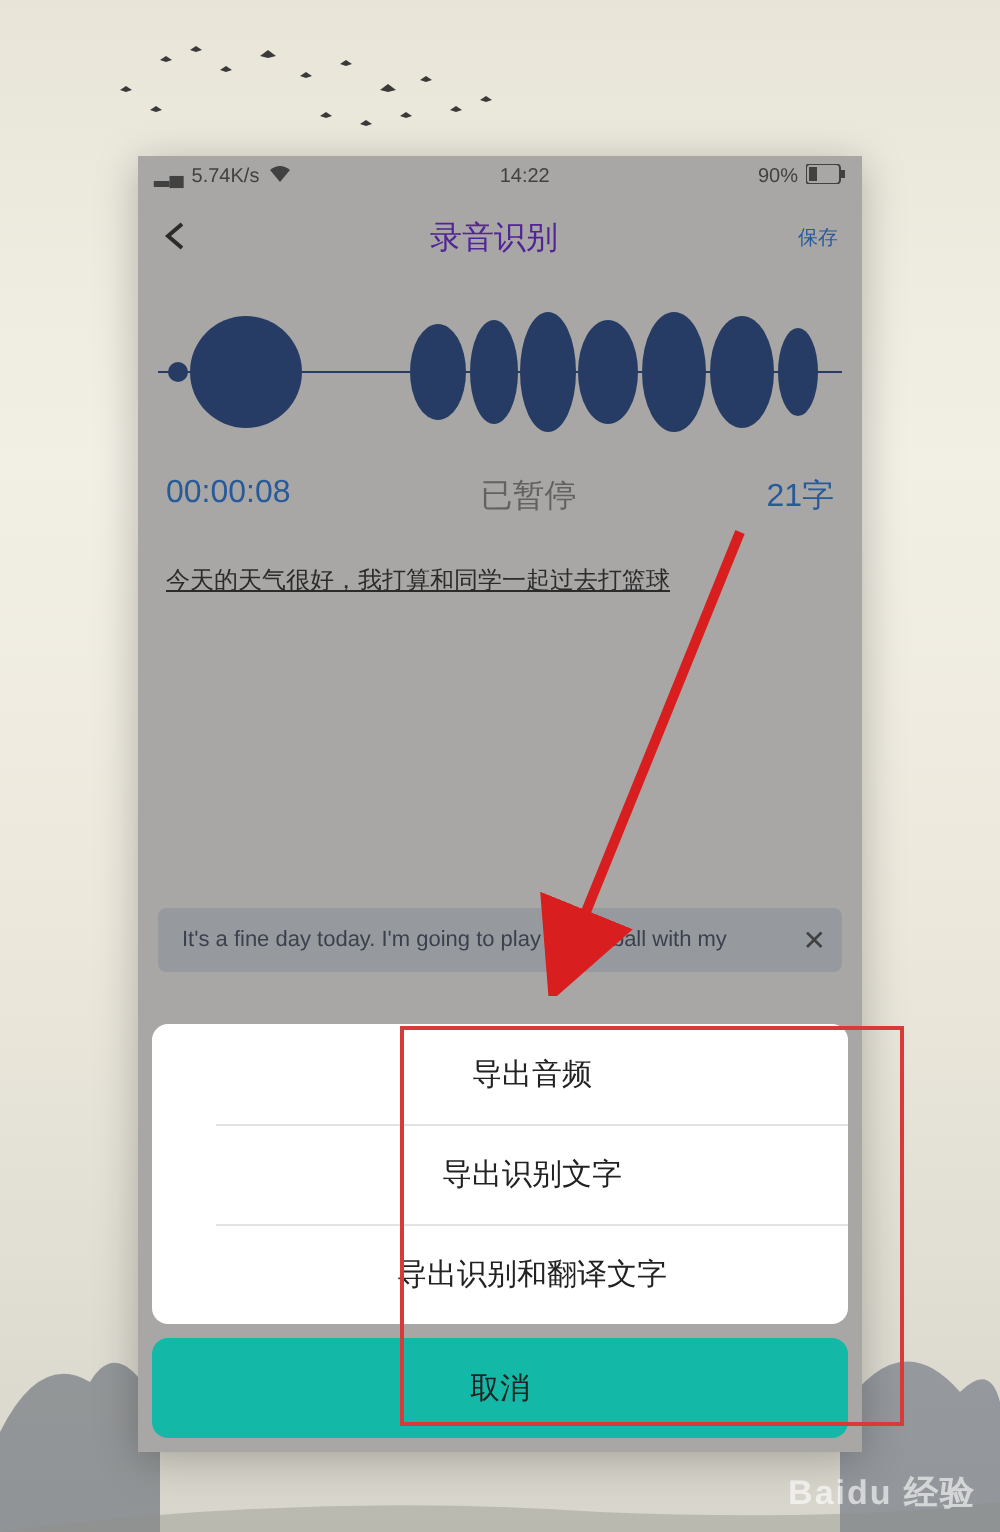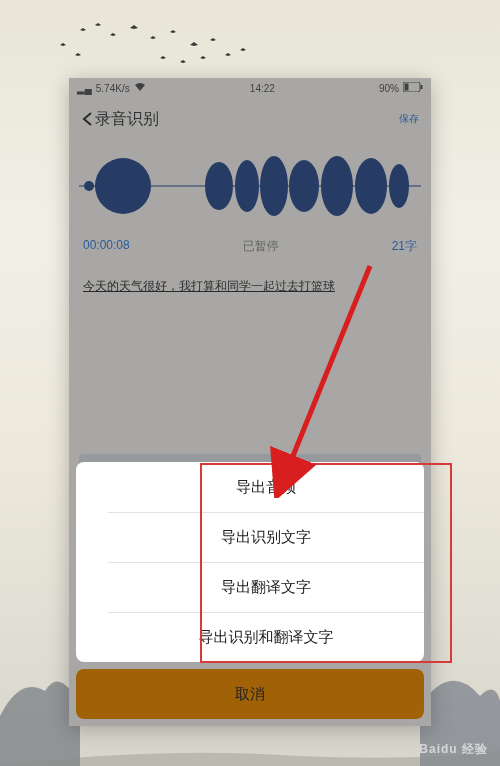--- a/index.html
+++ b/index.html
@@ -41,36 +41,36 @@
   }
   .status-left, .status-right { display: flex; align-items: center; gap: 4px; }
   .nav-bar {
     height: 42px;
     display: flex;
     align-items: center;
     justify-content: space-between;
     padding: 0 12px;
     background: #f4f2ef;
   }
-  .nav-title { flex: 1; text-align: left; font-size: 16px; color: #404040; }
+  .nav-title { flex: 1; text-align: center; font-size: 16px; color: #6d28d9; }
   .nav-save { font-size: 10px; color: #2e7bdc; }
   .back-arrow { font-size: 20px; color: #333; }
   .waveform {
     height: 92px;
     background: #f4f2ef;
     position: relative;
     display: flex;
     align-items: center;
     padding: 0 10px;
   }
   .info-row {
     display: flex;
     justify-content: space-between;
     padding: 6px 14px 10px;
-    font-size: 12px;
+    font-size: 16px;
     color: #2e7bdc;
   }
   .info-center { flex: 1; text-align: center; color: #888; }
   .transcript {
     padding: 12px 14px;
     font-size: 12px;
     color: #333;
     background: #f4f2ef;
     line-height: 1.5;
     text-decoration: underline;
@@ -111,21 +111,21 @@
     height: 50px;
     display: flex;
     align-items: center;
     justify-content: center;
     font-size: 15px;
     color: #222;
     border-top: 1px solid #e2e2e2;
   }
   .sheet-item:first-child { border-top: none; }
   .sheet-cancel {
-    background: #a16207;
+    background: #14b8a6;
     border-radius: 8px;
     margin-top: 7px;
     height: 50px;
     display: flex;
     align-items: center;
     justify-content: center;
     font-size: 15px;
     color: #222;
   }
   
@@ -143,21 +143,21 @@
   .arrow-anno {
     position: absolute;
     z-index: 20;
     pointer-events: none;
   }
   .watermark {
     position: absolute;
     bottom: 8px;
     right: 12px;
     color: rgba(255,255,255,0.6);
-    font-size: 12px;
+    font-size: 17px;
     font-weight: bold;
     letter-spacing: 1px;
   }
 </style>
 </head>
 <body>
 
 <svg class="birds" viewBox="0 0 500 70">
   <g fill="#3a3a3a">
     <path d="M80 20 l3 -2 l3 2 l-3 1z"></path>
@@ -248,21 +248,20 @@
     <span>It's a fine day today. I'm going to play basketball with my</span>
     <span class="translation-close">✕</span>
   </div>
 
   <div class="dim"></div>
 
   <div class="sheet">
     <div class="sheet-group">
       <div class="sheet-item">导出音频</div>
       <div class="sheet-item">导出识别文字</div>
-      <div class="sheet-item">导出翻译文字</div>
       <div class="sheet-item">导出识别和翻译文字</div>
     </div>
     <div class="sheet-cancel">取消</div>
     <div class="highlight-box"></div>
   </div>
 
 </div>
 
 <svg class="arrow-anno" style="left:270px; top:258px;" width="110" height="240" viewBox="0 0 110 240">
   <defs>

